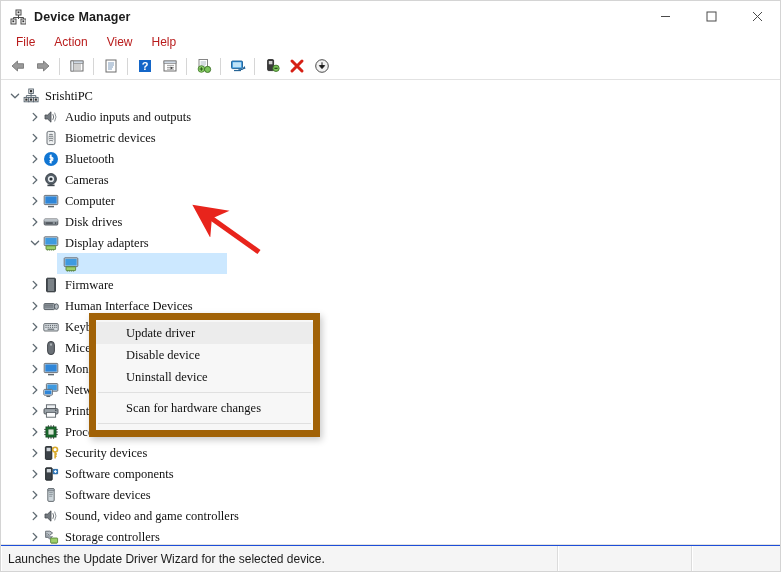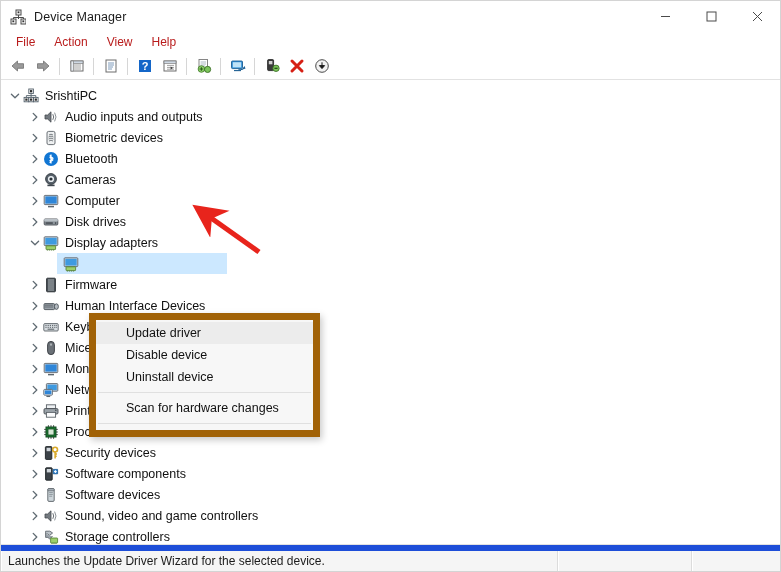--- a/index.html
+++ b/index.html
@@ -26,21 +26,21 @@
     height: 31px; flex: 0 0 31px;
     background: #ffffff;
     display: flex; align-items: center;
     position: relative;
   }
   #title-icon {
     width: 16px; height: 16px; margin-left: 9px; margin-right: 8px;
     position: relative; flex: 0 0 16px;
   }
   #title-text {
-    font-size: 12.5px; color: #1b1b1b; letter-spacing: .1px;
+    font-size: 12.5px; color: #1b1b1b; letter-spacing: .1px; font-weight: bold;
   }
   #win-controls {
     position: absolute; right: 0; top: 0; height: 31px;
     display: flex;
   }
   .win-btn {
     width: 46px; height: 31px;
     display: flex; align-items: center; justify-content: center;
     color: #4a4a4a;
   }
@@ -77,20 +77,21 @@
     flex: 0 0 1px;
   }
 
   
   #tree-wrap {
     flex: 1 1 auto;
     background: #ffffff;
     position: relative;
     overflow: hidden;
     border-bottom: 1px solid #e2e2e2;
+    font-family: Liberation Serif, serif;
   }
   #tree {
     position: absolute; inset: 0;
     padding-top: 5px;
   }
   .row {
     height: 21px;
     display: flex; align-items: center;
     position: relative;
     white-space: nowrap;
@@ -143,21 +144,21 @@
   }
 
   
   #arrow { position: absolute; left: 0; top: 0; z-index: 60; pointer-events: none; }
 
   
   #statusbar {
     height: 26px; flex: 0 0 26px;
     background: #f5f5f5;
     display: flex; align-items: stretch;
-    border-top: 6px solid #1d4ed8;
+    border-top: 1px solid #1d4ed8;
   }
   .sb-panel {
     display: flex; align-items: center;
     border-right: 1px solid #dcdcdc;
     border-left: 1px solid #ffffff;
     font-size: 12px; color: #1b1b1b;
     padding-left: 6px;
   }
   #sb-main { flex: 0 0 557px; }
   #sb-mid  { flex: 0 0 134px; }

